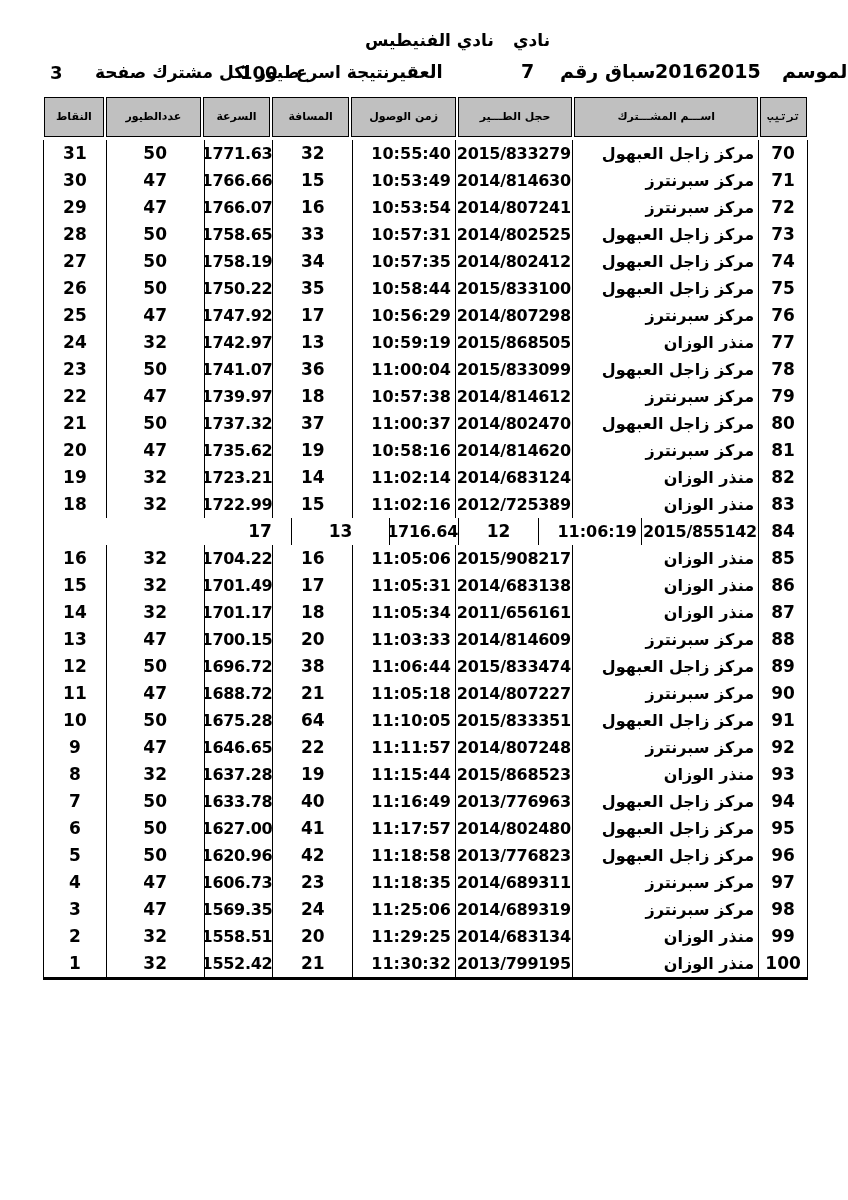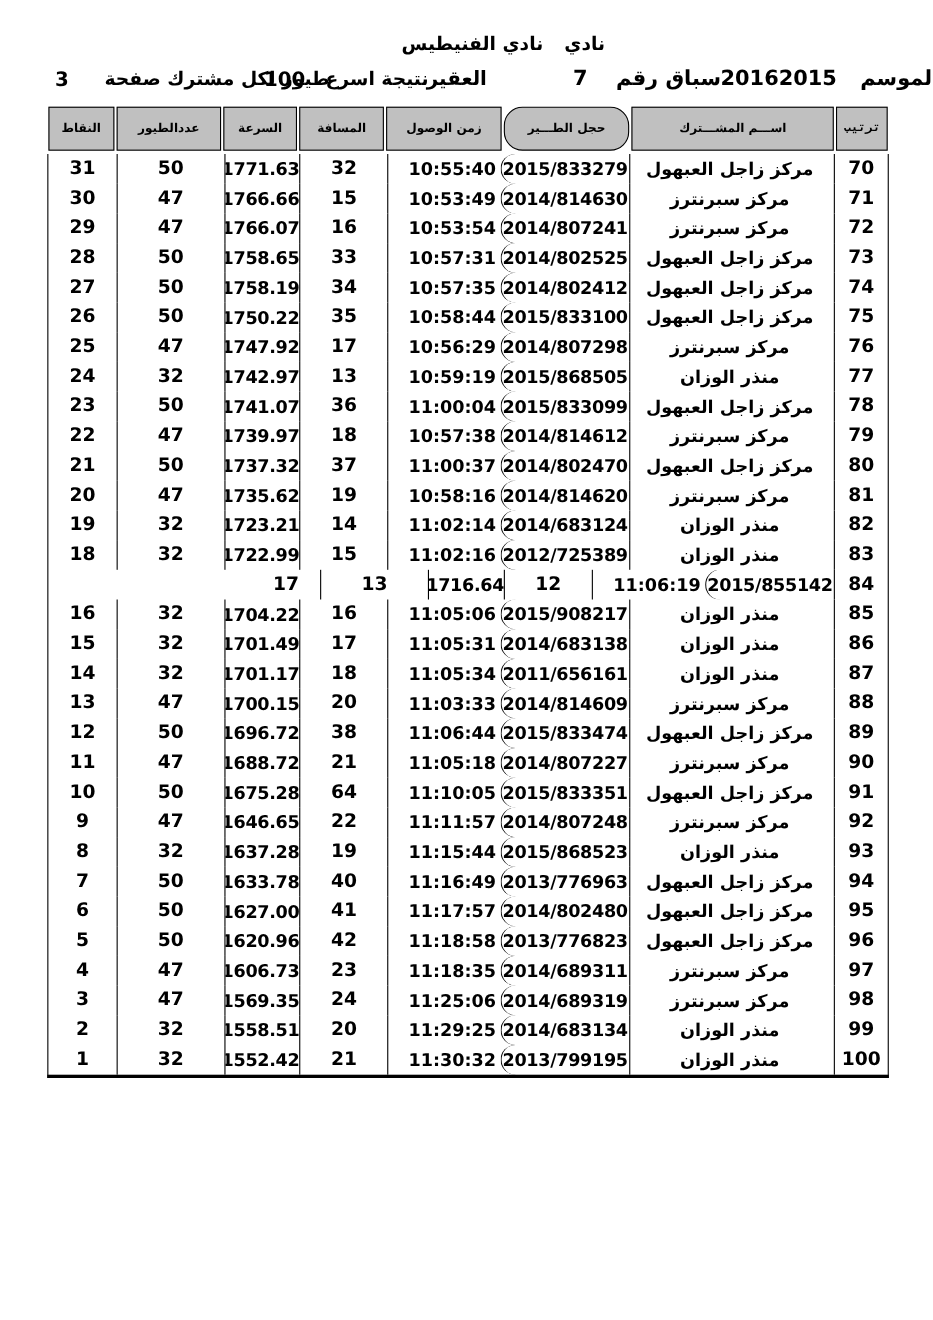--- a/index.html
+++ b/index.html
@@ -25,28 +25,28 @@
   .tbody{margin-top:3px;border-left:1px solid #000;border-right:1px solid #000;border-bottom:3px solid #000;}
   .row{display:flex;direction:rtl;height:27px;line-height:27px;}
   .td{
     box-sizing:border-box;border-left:1px solid #000;
     font-size:17px;text-align:center;white-space:nowrap;overflow:hidden;
   }
   .row .td:last-child{border-left:none;}
   
   .w-rank{width:49px;}  .th.w-rank{width:47px;font-family:Liberation Mono, monospace;}
   .w-name{width:187px;} .th.w-name{width:185px;}
-  .w-ring{width:117px;border-radius:17px;} .th.w-ring{width:115px;}
+  .w-ring{width:117px;} .th.w-ring{width:115px;}
   .w-arr{width:103px;}  .th.w-arr{width:105px;}
   .w-dist{width:80px;}  .th.w-dist{width:78px;}
   .w-speed{width:69px;} .th.w-speed{width:67px;}
   .w-pig{width:98px;}   .th.w-pig{width:96px;}
   .w-pts{width:62px;}   .th.w-pts{width:60px;}
 
-  .c-name{text-align:center;padding-right:4px;font-size:16px;}
+  .c-name{text-align:right;padding-right:4px;font-size:16px;}
   .c-ring{direction:ltr;font-size:16px;letter-spacing:-0.3px;}
   .c-arr{direction:ltr;text-align:right;padding-right:4px;font-size:16px;padding-left:16px;}
   .c-speed{font-size:16px;letter-spacing:-0.3px;}
 </style>
 </head>
 <body>
 
 <div class="page">
 
   <span class="hdr-abs fs17" style="left:513px;top:30px;">نادي</span>

